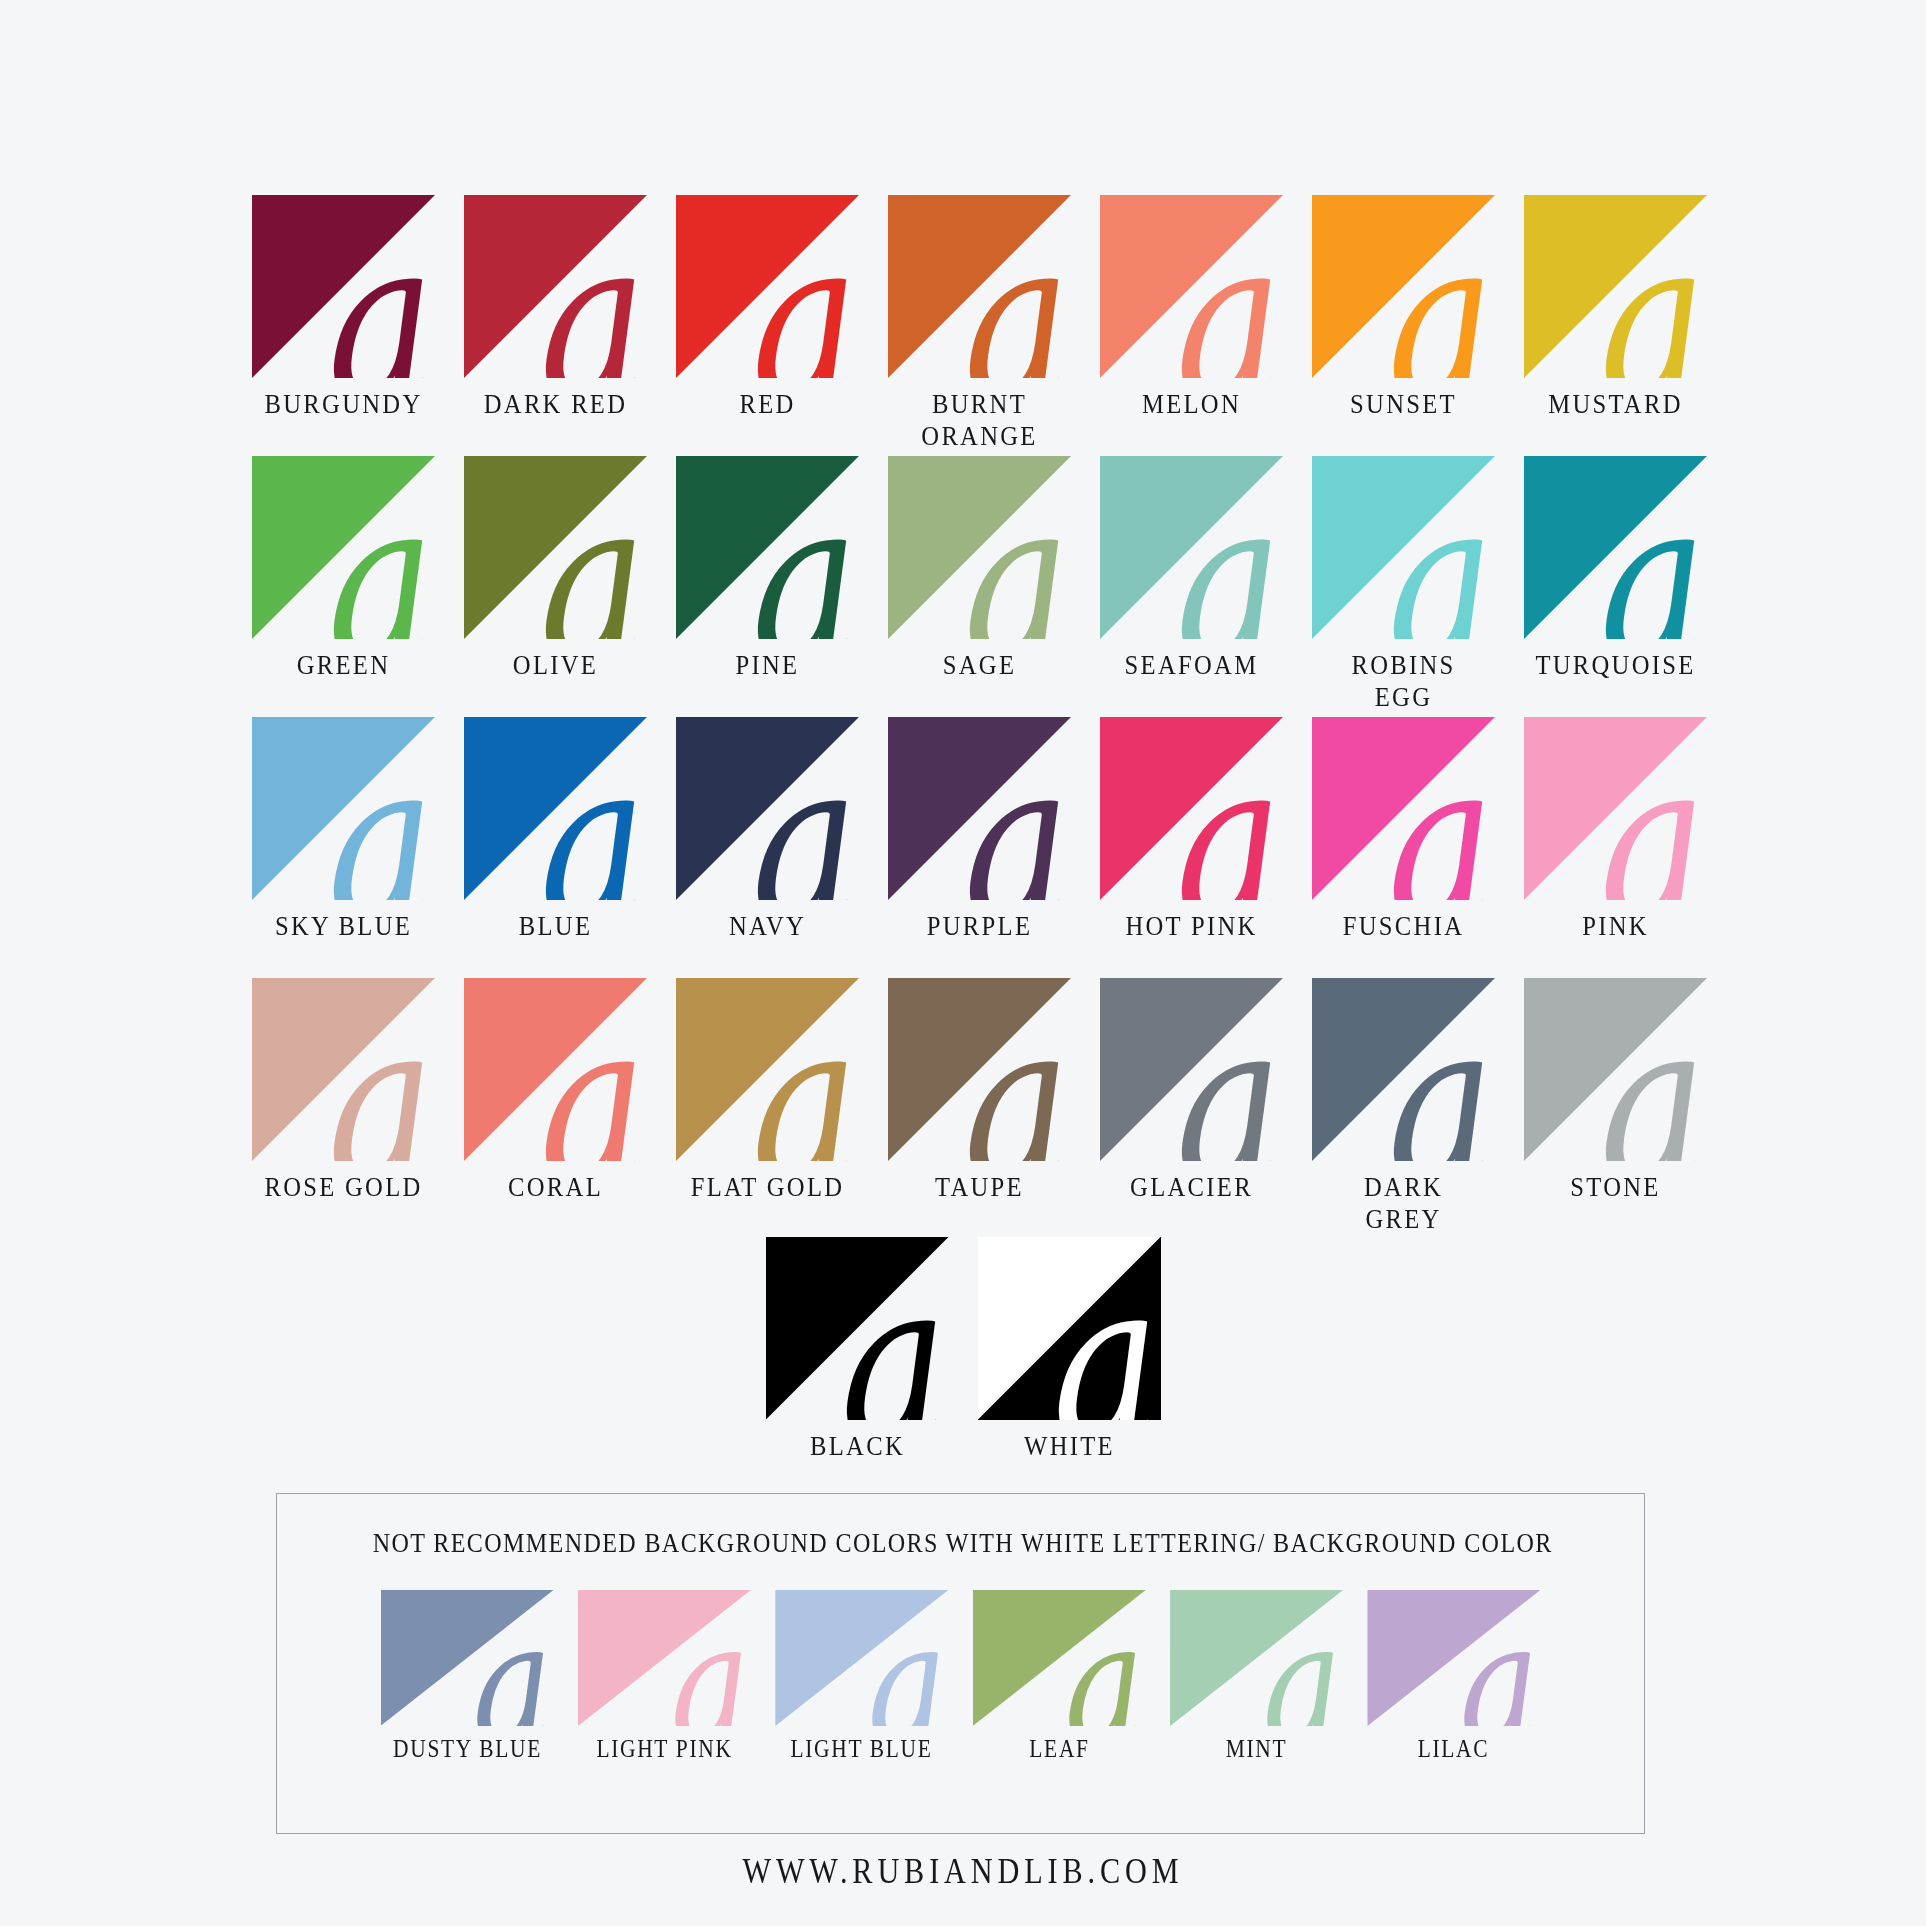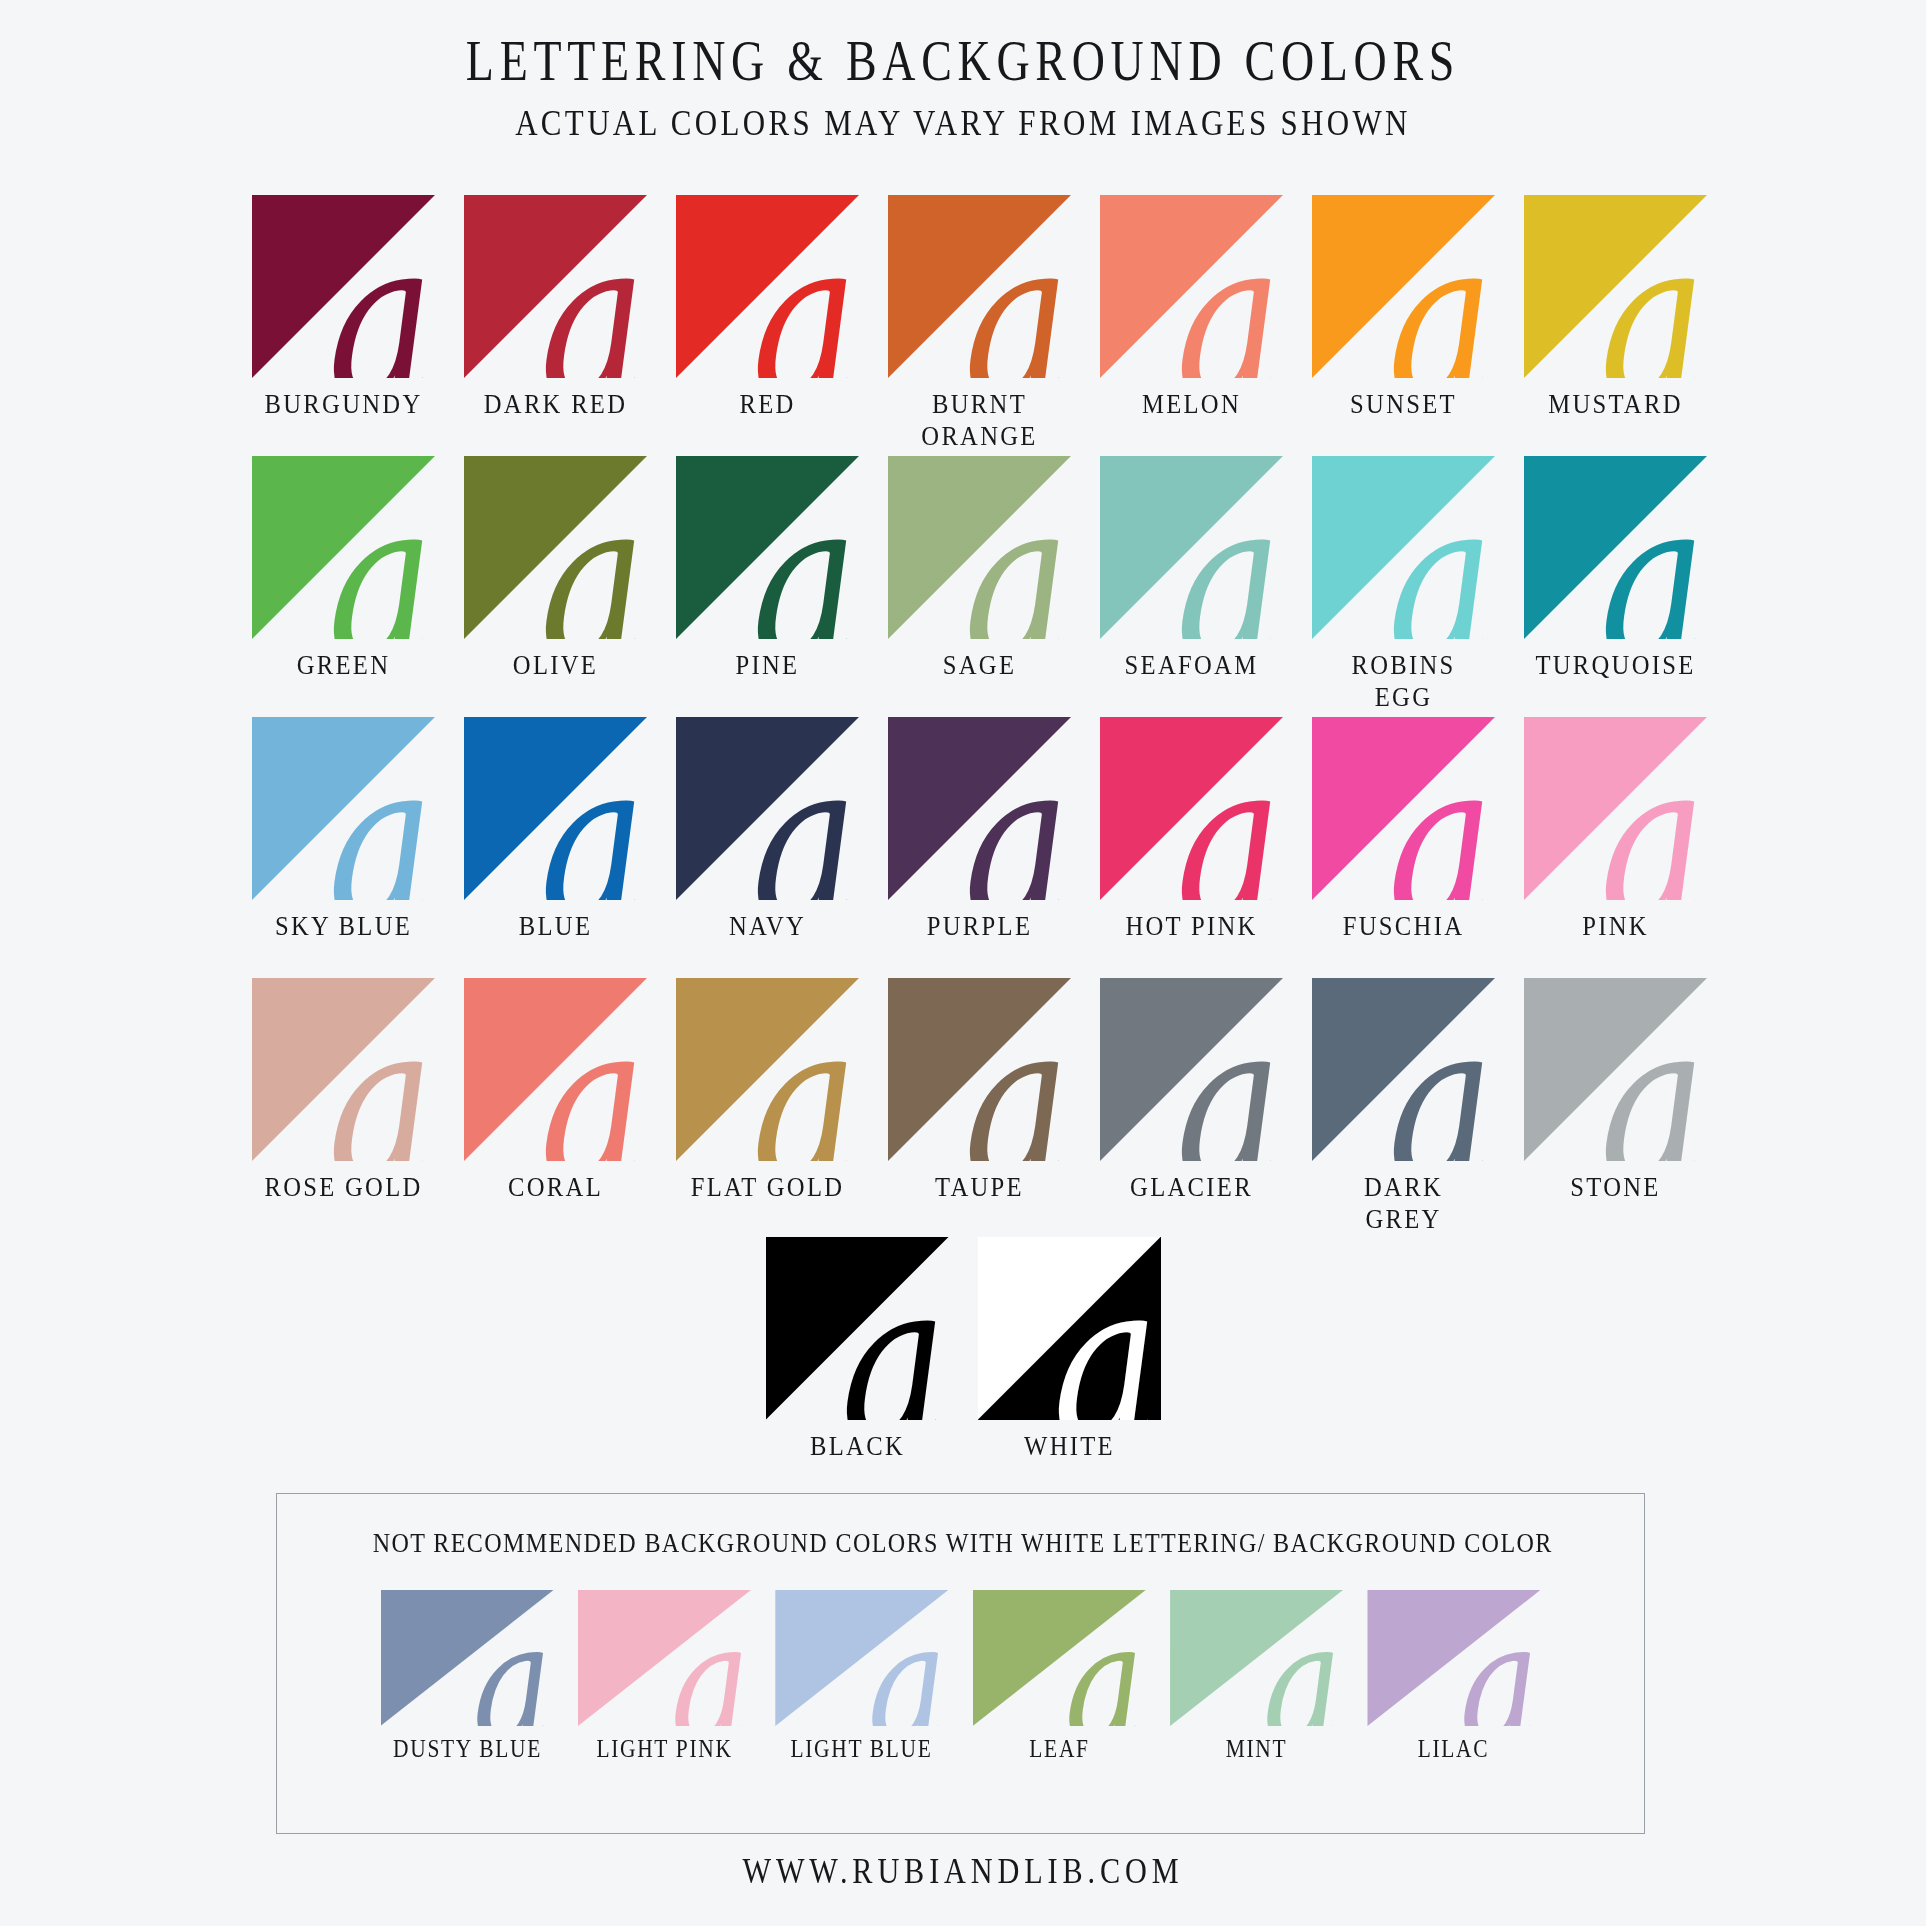--- a/index.html
+++ b/index.html
@@ -196,24 +196,20 @@
     transform: scaleX(0.84);
     transform-origin: center center;
     white-space: nowrap;
   }
 </style>
 </head>
 <body>
 
 <div id="page">
 
-  <div class="header">
-    <div class="title">LETTERING &amp; BACKGROUND COLORS</div>
-    <div class="subtitle">ACTUAL COLORS MAY VARY FROM IMAGES SHOWN</div>
-  </div>
 
   <div class="grid" id="grid-root">
       <div class="row">
         <div class="cell">
           <div class="swatch">
             <div class="tri" style="background: rgb(122, 16, 54);"></div>
             <div class="script-a" style="color: rgb(122, 16, 54);">a</div>
           </div>
           <div class="label">BURGUNDY</div>
         </div>

